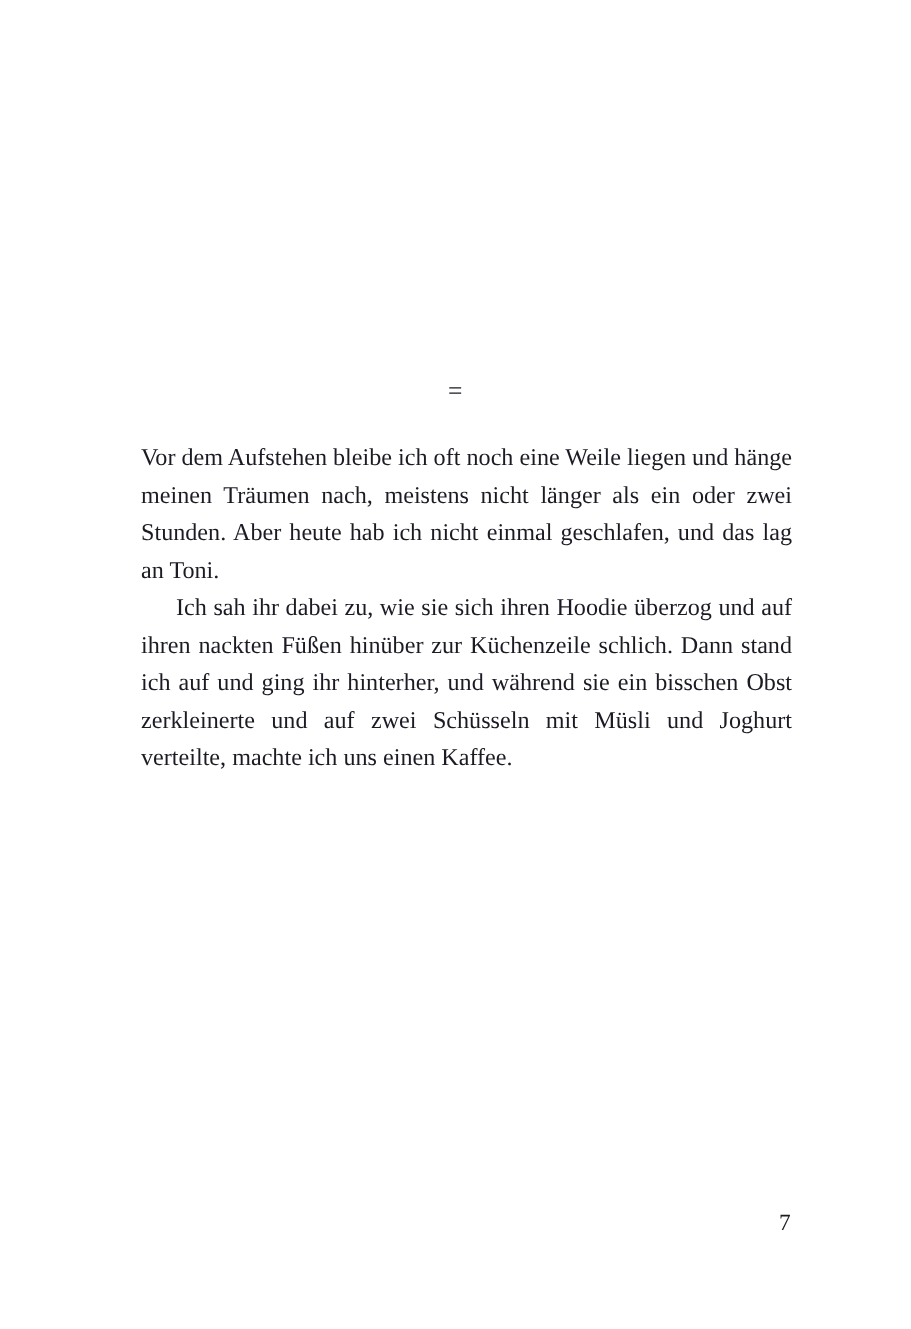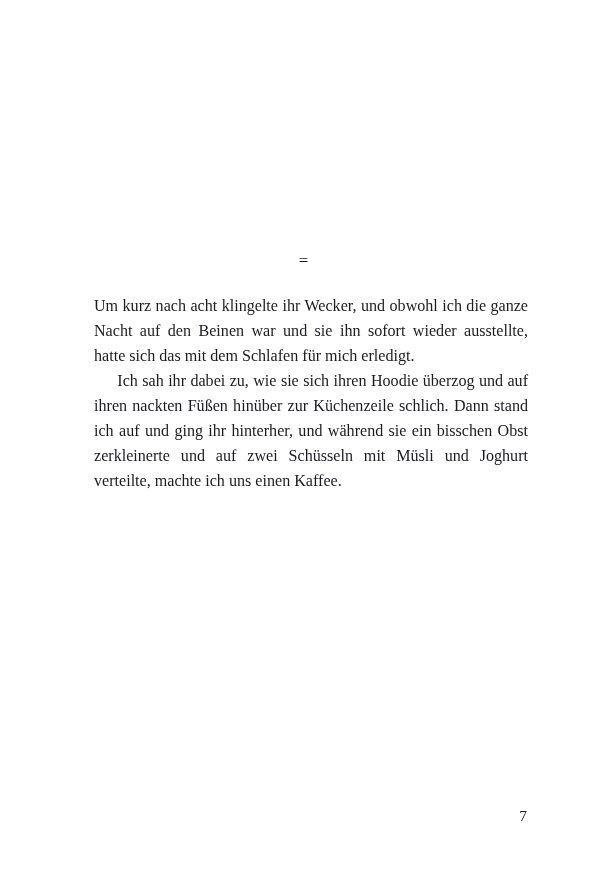--- a/index.html
+++ b/index.html
@@ -77,19 +77,19 @@
   }
 </style>
 </head>
 <body>
 
 <div class="page">
 
   <div class="section-mark">=</div>
 
   <div class="text-block">
-    <p>Um kurz nach acht klingelte ihr Wecker, und obwohl ich die ganze Nacht auf den Beinen war und sie ihn sofort wieder ausstellte, hatte sich das mit dem Schlafen für mich erledigt.</p>
+    <p>Vor dem Aufstehen bleibe ich oft noch eine Weile liegen und hänge meinen Träumen nach, meistens nicht länger als ein oder zwei Stunden. Aber heute hab ich nicht einmal geschlafen, und das lag an Toni.</p>
     <p>Ich sah ihr dabei zu, wie sie sich ihren Hoodie überzog und auf ihren nackten Füßen hinüber zur Küchenzeile schlich. Dann stand ich auf und ging ihr hinterher, und während sie ein bisschen Obst zerkleinerte und auf zwei Schüsseln mit Müsli und Joghurt verteilte, machte ich uns einen Kaffee.</p>
   </div>
 
   <div class="folio">7</div>
 
 </div>
 
 </body></html>

